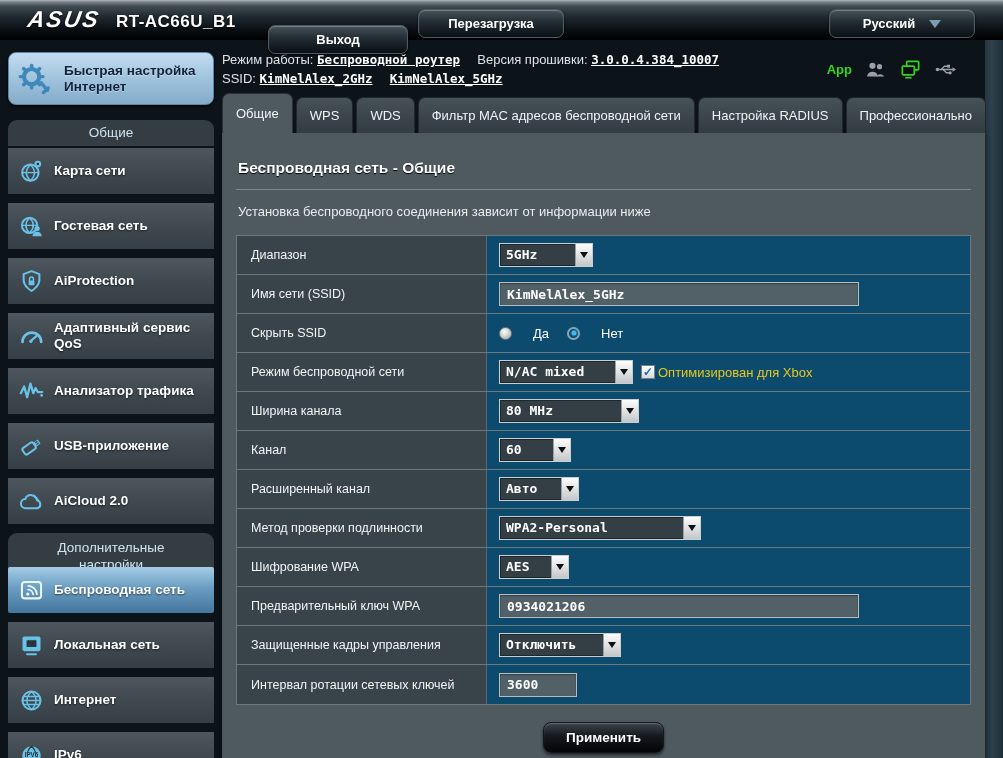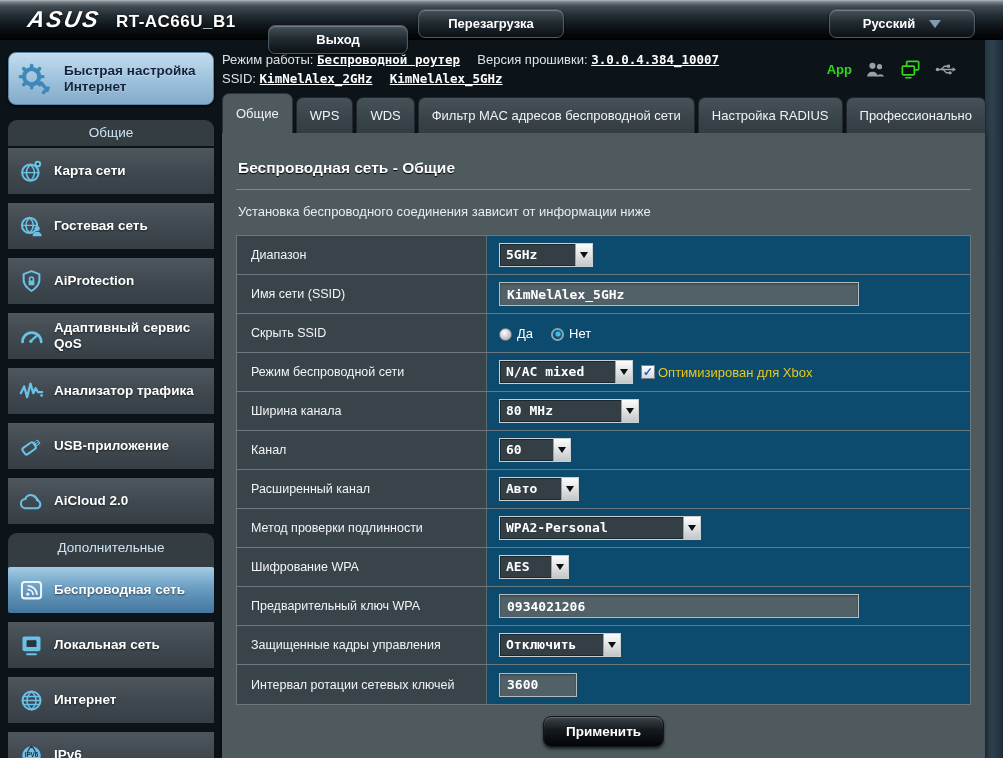--- a/index.html
+++ b/index.html
@@ -76,35 +76,35 @@
     box-shadow:inset 0 0 0 1px #1e272b; }
   .sel-text { font-family:"DejaVu Sans Mono", monospace; font-weight:bold; font-size:13px; color:#fff; padding:0 6px;
     flex:1; line-height:22px; overflow:hidden; white-space:nowrap; }
   .sel-btn { width:17px; flex:none; background:linear-gradient(180deg,#fdfdfd,#c4c7c9); border-left:1px solid #9aa0a3;
     display:flex; align-items:flex-start; justify-content:center; }
   .sel-btn::after { content:''; width:0; height:0; border:4px solid transparent; border-top:6px solid #101010; margin-top:8px; }
 
   .tin { height:24px; border:1px solid #b4bcbf; background:#526168; color:#fff; font-family:"DejaVu Sans Mono", monospace;
     font-weight:bold; font-size:13px; padding:0 7px; box-shadow:inset 0 1px 2px rgba(0,0,0,.35); outline:none; }
 
-  .radio-wrap { display:inline-flex; align-items:flex-end; gap:5px; margin-right:10px; cursor:pointer; }
+  .radio-wrap { display:inline-flex; align-items:center; gap:21px; margin-right:10px; cursor:pointer; }
   .radio { width:13px; height:13px; border-radius:50%; background:radial-gradient(circle at 40% 35%,#ffffff,#b9bdbf 70%,#8f9496);
     border:1px solid #747c80; display:inline-flex; }
   .radio.checked { background:#0d2733; border:2px solid #93a9b4; position:relative; }
   .radio.checked::after { content:''; width:5px; height:5px; border-radius:50%; background:#3fb9f2; box-shadow:0 0 4px 1px #2e9dd4;
     position:absolute; left:50%; top:50%; transform:translate(-50%,-50%); }
   .radio-label { color:#fff; font-size:13px; }
 
   .cb-wrap { display:inline-flex; align-items:center; gap:3px; cursor:pointer; }
   .cb { width:14px; height:14px; background:linear-gradient(180deg,#ffffff,#d4d8da); border:1px solid #79828a;
     display:inline-flex; align-items:center; justify-content:center; }
   .cb::after { content:'\2713'; color:#1f62c8; font-weight:bold; font-size:12px; line-height:1; }
   .cb-label { color:#e8c81c; font-size:13px; }
 
-  .apply { display:block; margin:11px auto 0; min-width:116px; height:31px; padding:0 22px; border-radius:8px;
+  .apply { display:block; margin:17px auto 0; min-width:116px; height:31px; padding:0 22px; border-radius:8px;
     background:linear-gradient(180deg,#3d454b 0%,#15191d 45%,#030506 100%); border:1px solid #10161a; color:#fff;
     font-weight:bold; font-size:13.5px; font-family:"Liberation Sans", sans-serif; cursor:pointer;
     box-shadow:inset 0 1px 1px rgba(255,255,255,.22), 0 2px 3px rgba(0,0,0,.6); }
 
   .right-strip { position:absolute; right:0; top:40px; bottom:0; width:18px; background:linear-gradient(90deg,#233641 0%,#2e414d 40%,#1c2d37 100%); z-index:1; }
 </style>
 </head>
 <body>
 
 <div class="page">
@@ -257,20 +257,21 @@
           <span class="side-icon">
             <svg viewBox="0 0 24 24" fill="none" stroke="currentColor" stroke-width="1.8" stroke-linecap="round" stroke-linejoin="round">
               <path d="M6.9 18a4.1 4.1 0 01-.4-8.2A5.4 5.4 0 0116.9 11a3.6 3.6 0 01.3 7z"></path>
               <path d="M14.6 8.2a4.8 4.8 0 013.2 2" stroke-width="1.3"></path>
             </svg>
           </span>
           <span class="side-label">AiCloud 2.0</span>
         </div>
         <div class="side-header two-line">
           <div>Дополнительные</div>
+          <div>настройки</div>
         </div>
         <div class="side-item active">
           <span class="side-icon">
             <svg viewBox="0 0 24 24" fill="none" stroke="currentColor" stroke-width="1.8" stroke-linecap="round" stroke-linejoin="round">
               <rect x="3.5" y="4.5" width="17" height="14.5" rx="2.6"></rect>
               <circle cx="8.7" cy="15.2" r="1.5" fill="currentColor" stroke="none"></circle>
               <path d="M9 11.2a4.6 4.6 0 014.4 4.2" stroke-width="1.6"></path>
               <path d="M9.2 7.9a8 8 0 017.6 7.4" stroke-width="1.6"></path>
             </svg>
           </span>

